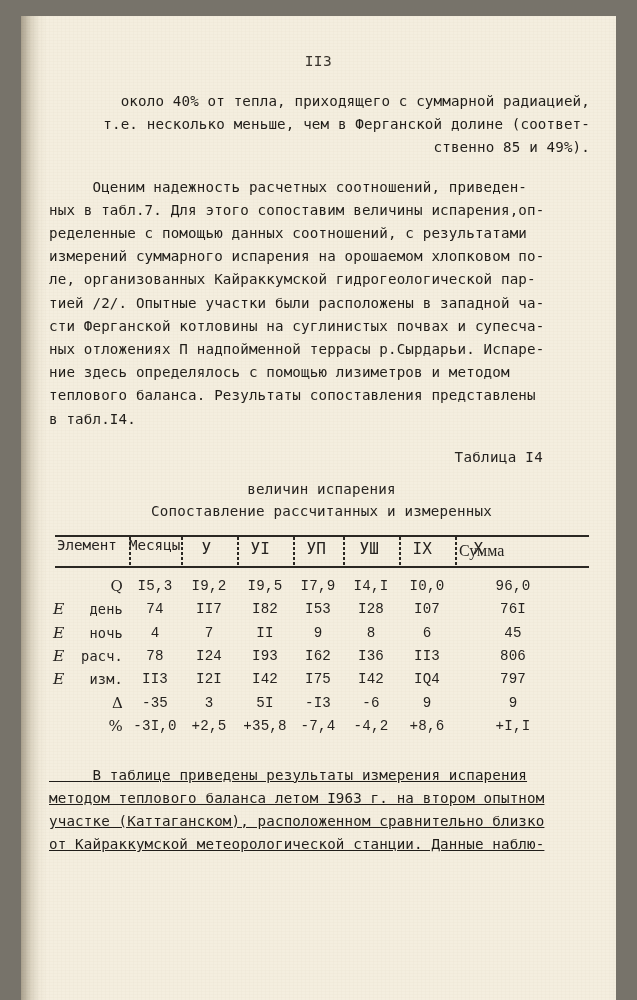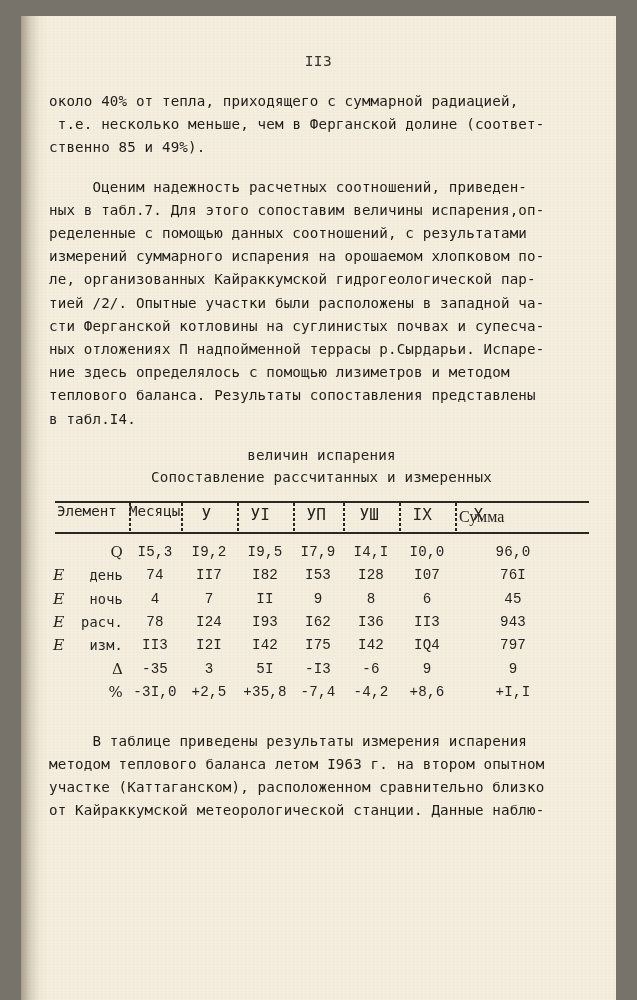--- a/index.html
+++ b/index.html
@@ -65,23 +65,23 @@
     padding: 0 26px 0 28px;
     font-size: 14.2px;
     line-height: 23.2px;
     letter-spacing: .15px;
     color: #201d19;
   }
   .body-block p {
     margin: 0;
     white-space: pre-wrap;
   }
-  .para-1 { margin-top: 21px !important; }
+  .para-1 { margin-top: 21px !important; text-align: right; }
   .para-2 { margin-top: 16px !important; }
-  .para-3 { margin-top: 17px !important; }
+  .para-3 { margin-top: 17px !important; text-decoration: underline; }
 
   .tbl-num {
     margin-top: 18px;
     text-align: right;
     padding-right: 73px;
     font-size: 14.2px;
     letter-spacing: .3px;
   }
   .tbl-title {
     margin-top: 13px;
@@ -220,20 +220,21 @@
 измерений суммарного испарения на орошаемом хлопковом по-
 ле, организованных Кайраккумской гидрогеологической пар-
 тией /2/. Опытные участки были расположены в западной ча-
 сти Ферганской котловины на суглинистых почвах и супесча-
 ных отложениях П надпойменной террасы р.Сырдарьи. Испаре-
 ние здесь определялось с помощью лизиметров и методом
 теплового баланса. Результаты сопоставления представлены
 в табл.I4.</p>
     </div>
 
+    <div class="tbl-num">Таблица I4</div>
 
     <div class="tbl-title">
       <div>величин испарения</div>
       <div>Сопоставление рассчитанных и измеренных</div>
     </div>
 
     <div class="tbl-wrap">
 
       <div class="rule-top"></div>
 
@@ -294,21 +295,21 @@
             <div class="val">8</div>
             <div class="val">6</div>
             <div class="val sum">45</div>
             <div class="lbl"><span class="sym">E</span><span class="sub">расч.</span></div>
             <div class="val">78</div>
             <div class="val">I24</div>
             <div class="val">I93</div>
             <div class="val">I62</div>
             <div class="val">I36</div>
             <div class="val">II3</div>
-            <div class="val sum">943</div>
+            <div class="val sum">806</div>
             <div class="lbl"><span class="sym">E</span><span class="sub">изм.</span></div>
             <div class="val">II3</div>
             <div class="val">I2I</div>
             <div class="val">I42</div>
             <div class="val">I75</div>
             <div class="val">I42</div>
             <div class="val">IQ4</div>
             <div class="val sum">797</div>
             <div class="lbl"><span class="solo">Δ</span></div>
             <div class="val">-35</div>

